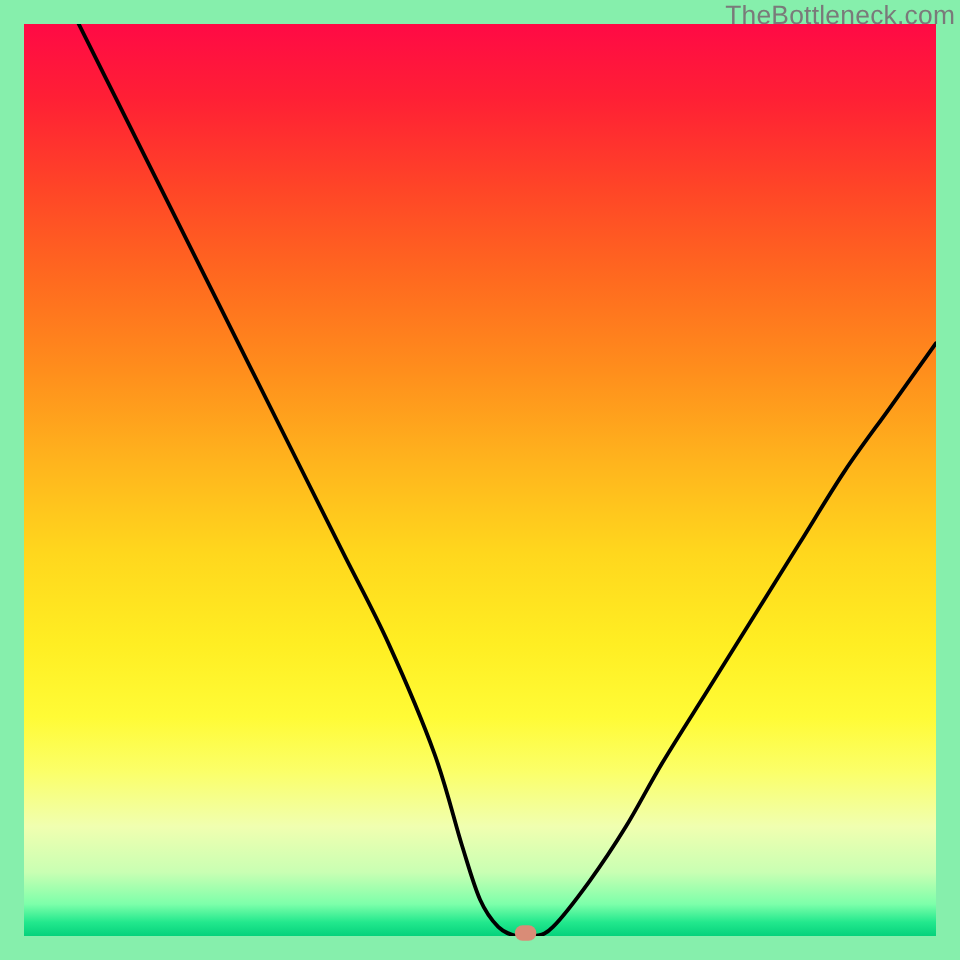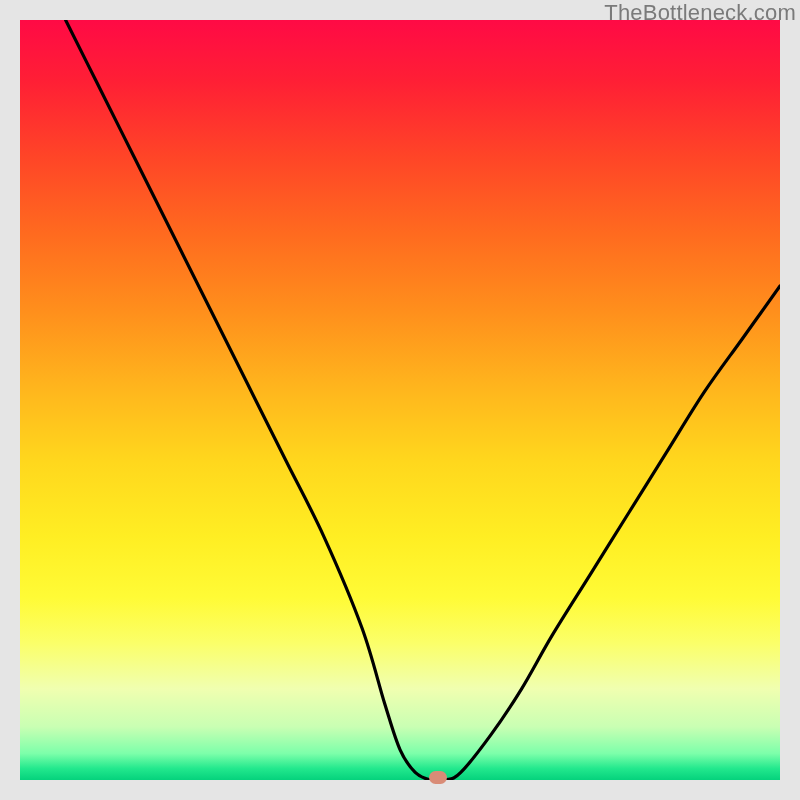--- a/index.html
+++ b/index.html
@@ -1,21 +1,21 @@
 <!DOCTYPE html>
 <html><head>
 <meta charset="utf-8">
 <style>
   * { margin: 0; padding: 0; box-sizing: border-box; }
   html, body { width: 800px; height: 800px; overflow: hidden; background: #000; }
   .frame {
     position: relative;
     width: 800px;
     height: 800px;
-    background: #e5e5e5;
+    background: #86efac;
   }
   .plot-area {
     position: absolute;
     left: 20px;
     top: 20px;
     width: 760px;
     height: 760px;
     background: linear-gradient(to bottom,
       #ff0a45 0%,
       #ff1f35 8%,

